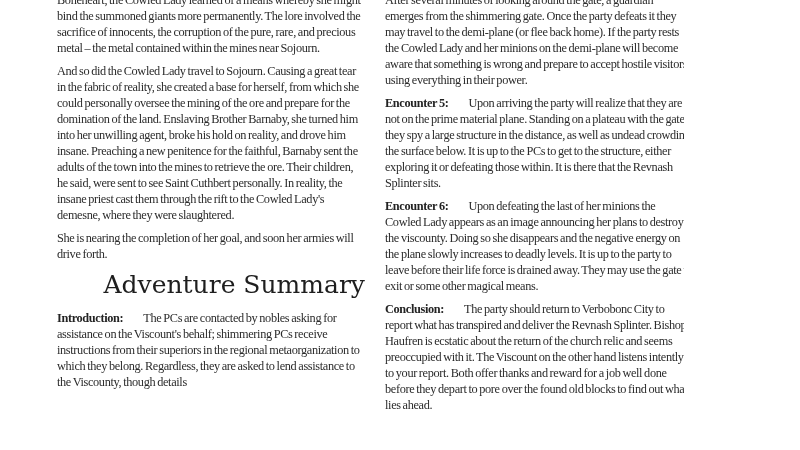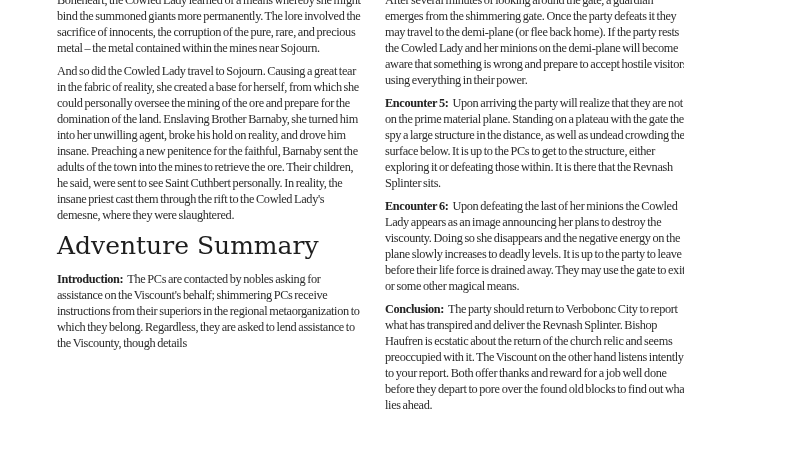--- a/index.html
+++ b/index.html
@@ -19,43 +19,44 @@
     letter-spacing: -0.35px;
     word-spacing: -0.8px;
     color: #2b2b2b;
     text-align: left;
   }
   .col-left  { left: 57px;  width: 308px; }
   .col-right { left: 385px; width: 308px; }
   .col p { margin: 0 0 7px 0; }
   .lead {
     font-weight: bold;
-    margin-right: 4px;
+    margin-right: 20px;
     color: #232323;
   }
   .section-heading {
     font-family: "DejaVu Serif", serif;
     font-size: 25px;
     line-height: 32px;
     font-weight: normal;
-    text-align: left;
+    text-align: right;
     letter-spacing: 0;
     word-spacing: 0;
     color: #1e1e1e;
     margin: 7px 0 9px 0;
   }
 </style>
 </head>
 <body>
 
 <div class="page">
 
   <div class="col col-left">
     <p>Boneheart, the Cowled Lady learned of a means whereby she might bind the summoned giants more permanently. The lore involved the sacrifice of innocents, the corruption of the pure, rare, and precious metal – the metal contained within the mines near Sojourn.</p>
     <p>And so did the Cowled Lady travel to Sojourn. Causing a great tear in the fabric of reality, she created a base for herself, from which she could personally oversee the mining of the ore and prepare for the domination of the land. Enslaving Brother Barnaby, she turned him into her unwilling agent, broke his hold on reality, and drove him insane. Preaching a new penitence for the faithful, Barnaby sent the adults of the town into the mines to retrieve the ore. Their children, he said, were sent to see Saint Cuthbert personally. In reality, the insane priest cast them through the rift to the Cowled Lady's demesne, where they were slaughtered.</p>
+    <p>She is nearing the completion of her goal, and soon her armies will drive forth.</p>
     <h2 class="section-heading">Adventure Summary</h2>
     <p><span class="lead">Introduction:</span><span>The PCs are contacted by nobles asking for assistance on the Viscount's behalf; shimmering PCs receive instructions from their superiors in the regional metaorganization to which they belong. Regardless, they are asked to lend assistance to the Viscounty, though details</span></p>
   </div>
 
   <div class="col col-right">
     <p>After several minutes of looking around the gate, a guardian emerges from the shimmering gate. Once the party defeats it they may travel to the demi-plane (or flee back home). If the party rests the Cowled Lady and her minions on the demi-plane will become aware that something is wrong and prepare to accept hostile visitors using everything in their power.</p>
     <p><span class="lead">Encounter 5:</span><span>Upon arriving the party will realize that they are not on the prime material plane. Standing on a plateau with the gate they spy a large structure in the distance, as well as undead crowding the surface below. It is up to the PCs to get to the structure, either exploring it or defeating those within. It is there that the Revnash Splinter sits.</span></p>
     <p><span class="lead">Encounter 6:</span><span>Upon defeating the last of her minions the Cowled Lady appears as an image announcing her plans to destroy the viscounty. Doing so she disappears and the negative energy on the plane slowly increases to deadly levels. It is up to the party to leave before their life force is drained away. They may use the gate to exit or some other magical means.</span></p>
     <p><span class="lead">Conclusion:</span><span>The party should return to Verbobonc City to report what has transpired and deliver the Revnash Splinter. Bishop Haufren is ecstatic about the return of the church relic and seems preoccupied with it. The Viscount on the other hand listens intently to your report. Both offer thanks and reward for a job well done before they depart to pore over the found old blocks to find out what lies ahead.</span></p>
   </div>

